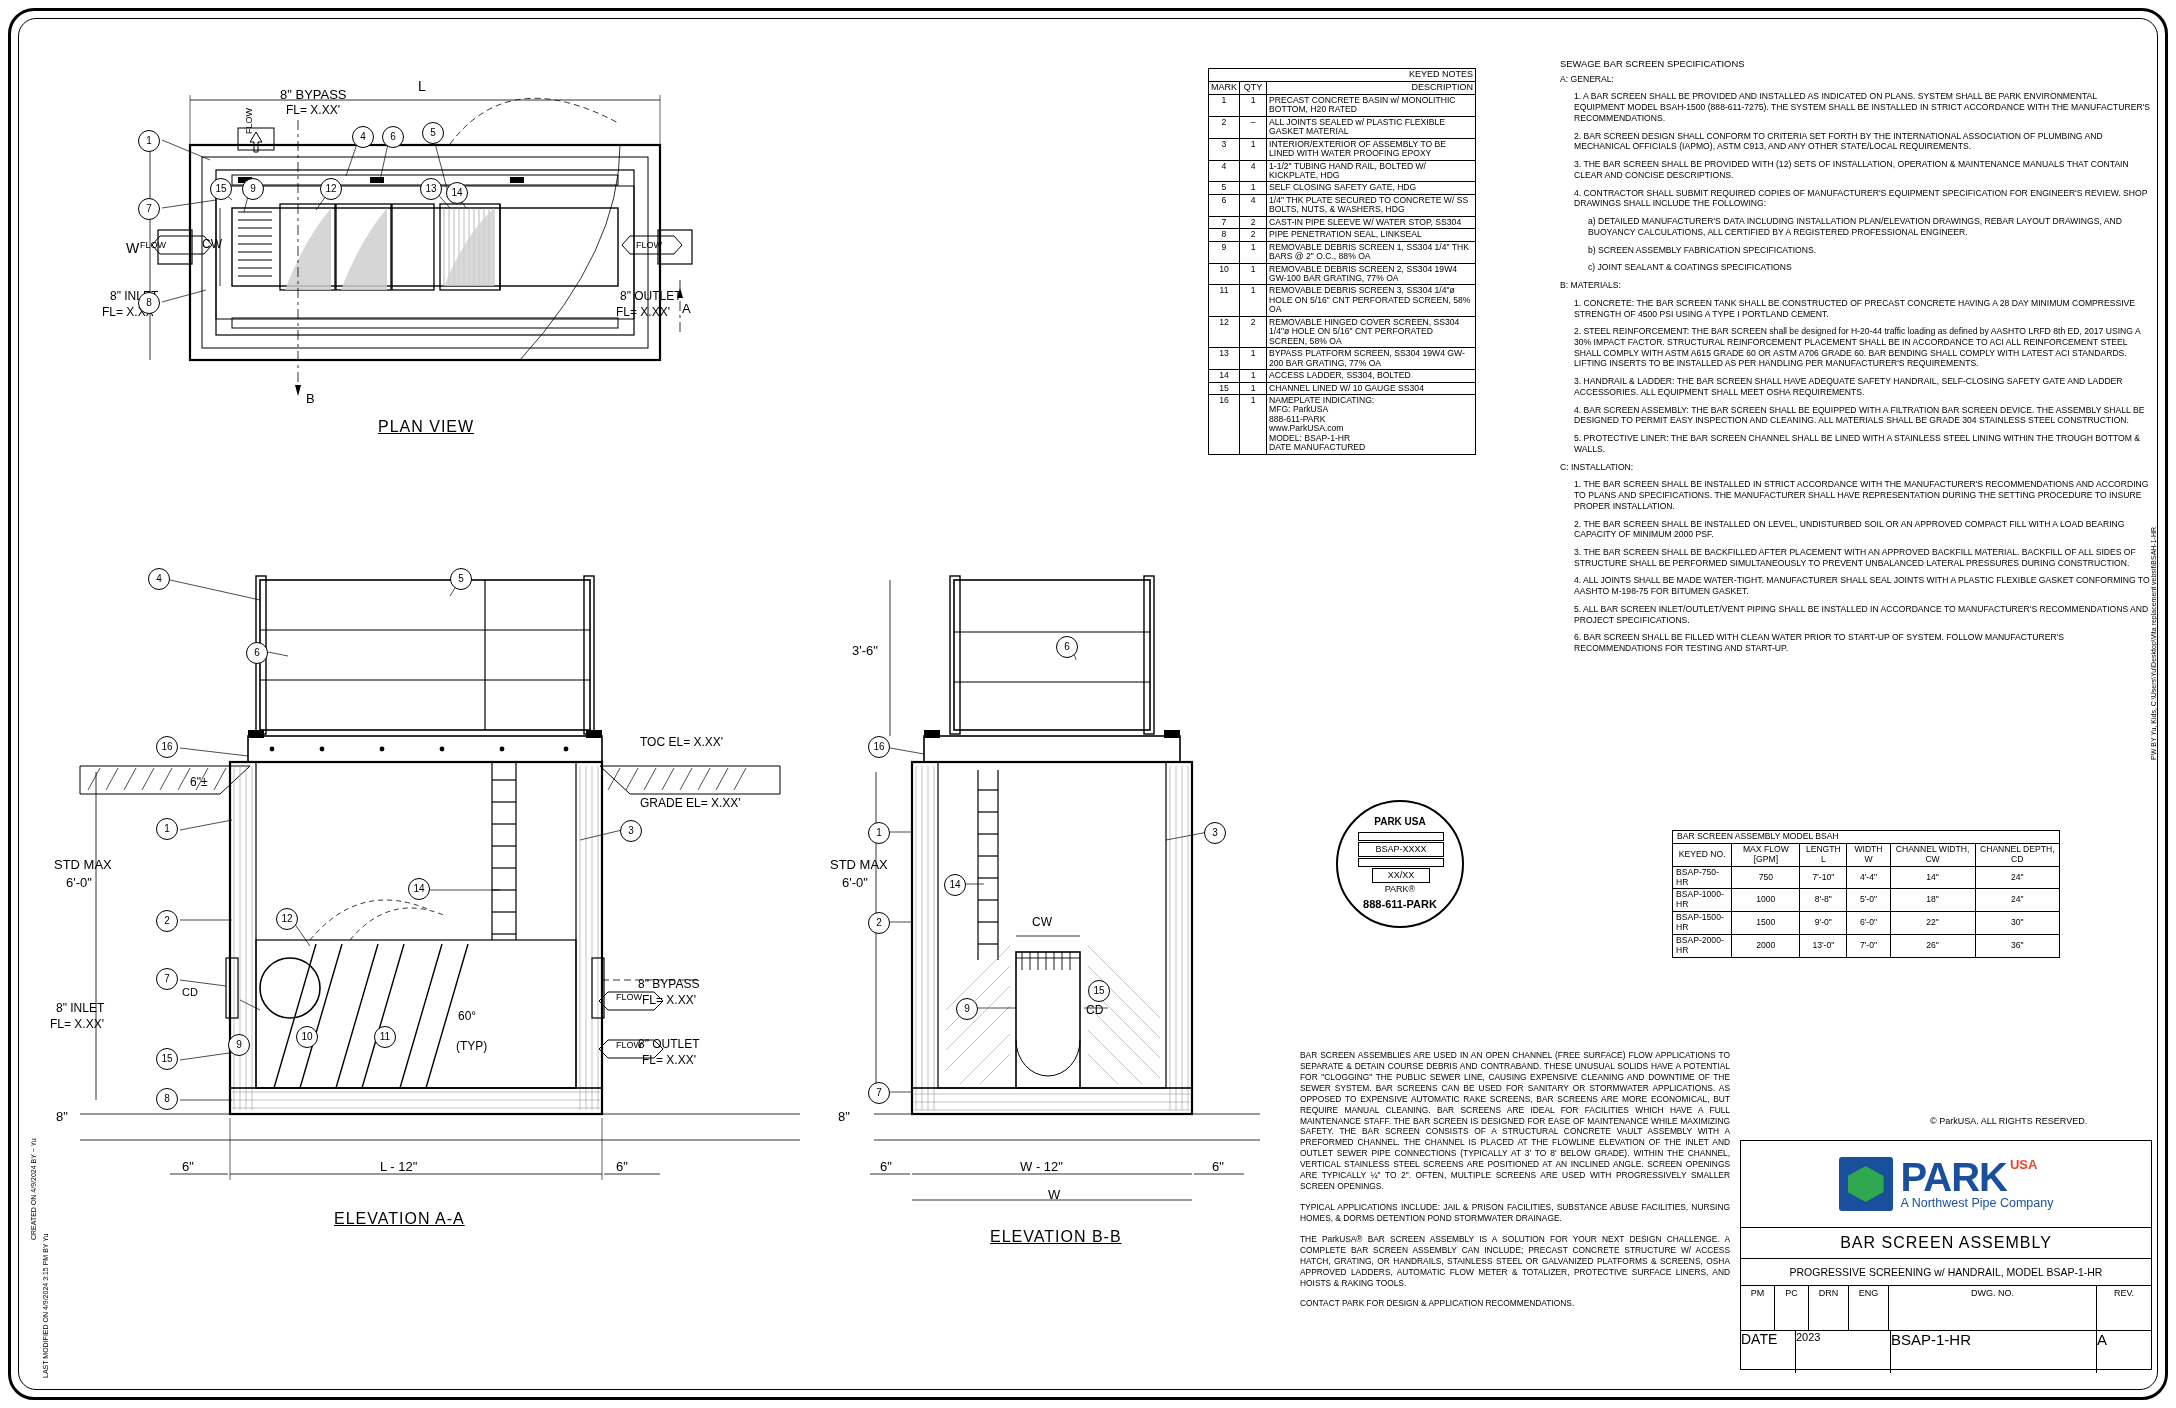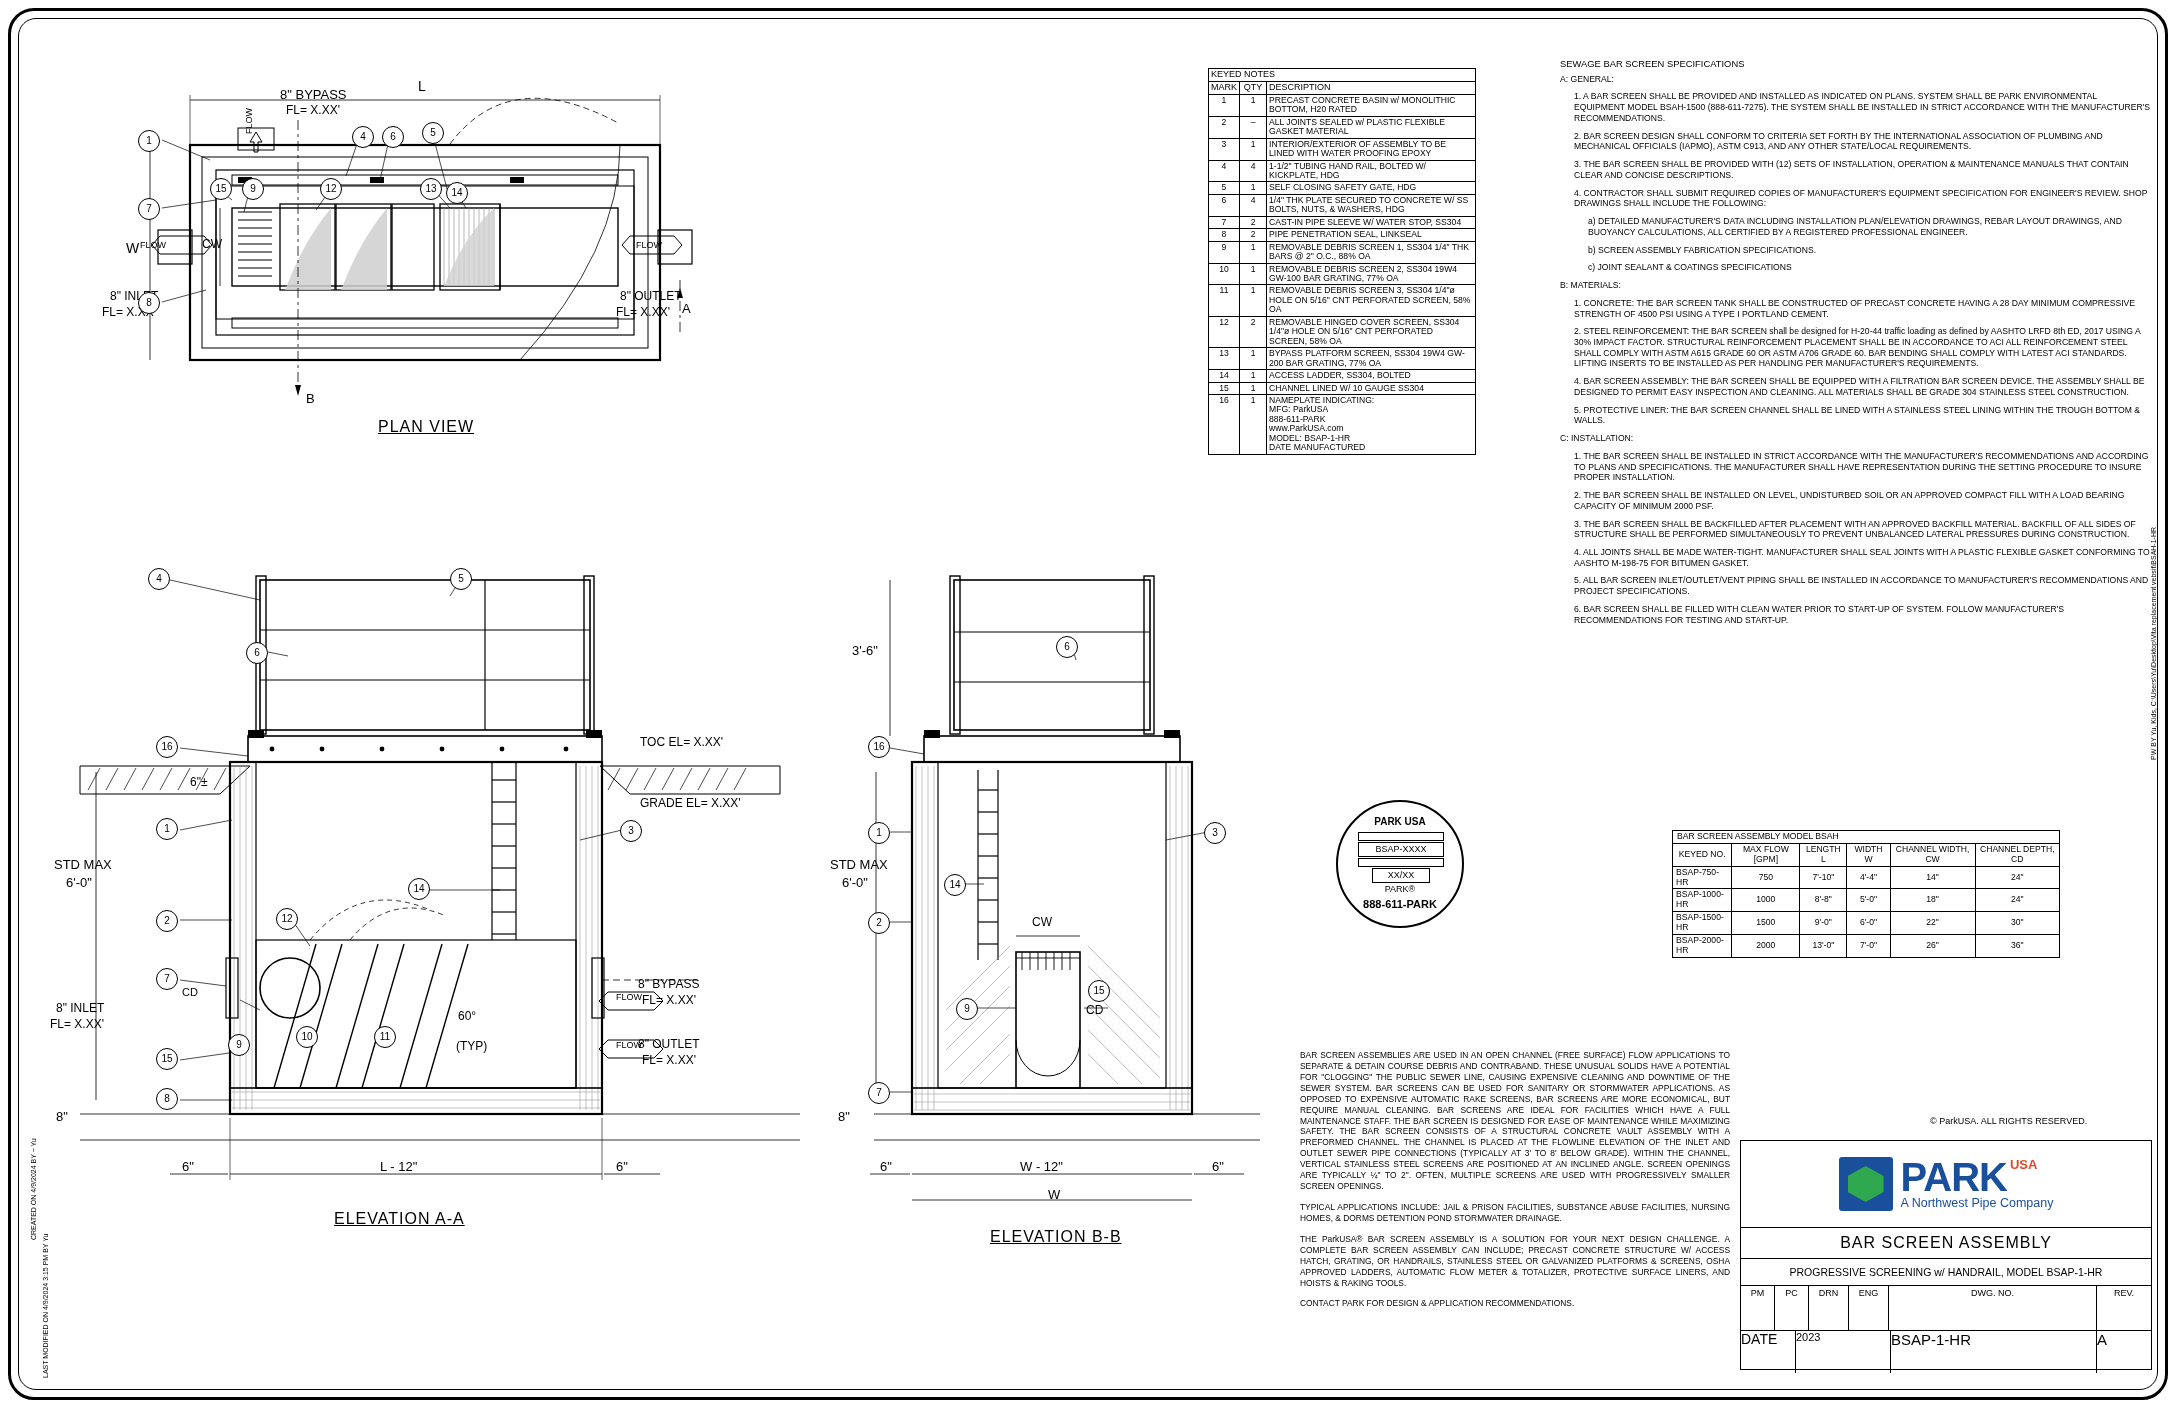--- a/index.html
+++ b/index.html
@@ -19,21 +19,21 @@
   .ctr{text-align:center;}
   .ul{text-decoration:underline;}
   .bold{font-weight:bold;}
   
   .bub{position:absolute;width:20px;height:20px;border:1.3px solid #000;border-radius:50%;font-size:10px;line-height:19px;text-align:center;background:#fff;}
   
   table{border-collapse:collapse;}
   .kn{position:absolute;left:1208px;top:68px;width:268px;font-size:8.6px;}
   .kn table{width:100%;border:1.2px solid #000;}
   .kn td,.kn th{border:0.8px solid #000;padding:1px 2px;vertical-align:top;line-height:1.1;}
-  .kn th{font-size:9px;text-align:left;font-weight:normal;}
+  .kn th{font-size:9px;text-align:right;font-weight:normal;}
   .kn .c{text-align:center;width:22px;}
   .spec{position:absolute;left:1560px;top:58px;width:590px;font-size:8.6px;line-height:1.25;}
   .spec p{margin:0 0 7px 0;}
   .spec .hd{font-weight:normal;}
   .spec .ind{padding-left:14px;}
   .spec .ind2{padding-left:28px;}
   .model{position:absolute;left:1672px;top:830px;width:388px;font-size:9px;}
   .model table{width:100%;border:1.2px solid #000;}
   .model td,.model th{border:0.8px solid #000;padding:1px 3px;text-align:center;font-weight:normal;font-size:8.6px;line-height:1.15;}
   .blurb{position:absolute;left:1300px;top:1050px;width:430px;font-size:8.4px;line-height:1.3;text-align:justify;}
@@ -592,20 +592,21 @@
         <p class="ind">1. A BAR SCREEN SHALL BE PROVIDED AND INSTALLED AS INDICATED ON PLANS.  SYSTEM SHALL BE PARK ENVIRONMENTAL EQUIPMENT MODEL BSAH-1500 (888-611-7275). THE SYSTEM SHALL BE INSTALLED IN STRICT ACCORDANCE WITH THE MANUFACTURER'S RECOMMENDATIONS.</p>
         <p class="ind">2. BAR SCREEN DESIGN SHALL CONFORM TO CRITERIA SET FORTH BY THE INTERNATIONAL ASSOCIATION OF PLUMBING AND MECHANICAL OFFICIALS (IAPMO), ASTM C913, AND ANY OTHER STATE/LOCAL REQUIREMENTS.</p>
         <p class="ind">3. THE BAR SCREEN SHALL BE PROVIDED WITH (12) SETS OF INSTALLATION, OPERATION &amp; MAINTENANCE MANUALS THAT CONTAIN CLEAR AND CONCISE DESCRIPTIONS.</p>
         <p class="ind">4. CONTRACTOR SHALL SUBMIT REQUIRED COPIES OF MANUFACTURER'S EQUIPMENT SPECIFICATION FOR ENGINEER'S REVIEW.  SHOP DRAWINGS SHALL INCLUDE THE FOLLOWING:</p>
         <p class="ind2">a)   DETAILED MANUFACTURER'S DATA INCLUDING INSTALLATION PLAN/ELEVATION DRAWINGS, REBAR LAYOUT DRAWINGS, AND BUOYANCY CALCULATIONS, ALL CERTIFIED BY A REGISTERED PROFESSIONAL ENGINEER.</p>
         <p class="ind2">b)   SCREEN ASSEMBLY FABRICATION SPECIFICATIONS.</p>
         <p class="ind2">c)   JOINT SEALANT &amp; COATINGS SPECIFICATIONS</p>
         <p class="hd">B:     MATERIALS:</p>
         <p class="ind">1. CONCRETE: THE BAR SCREEN TANK SHALL BE CONSTRUCTED OF PRECAST CONCRETE HAVING A 28 DAY MINIMUM COMPRESSIVE STRENGTH OF 4500 PSI USING A TYPE I PORTLAND CEMENT.</p>
         <p class="ind">2. STEEL REINFORCEMENT: THE BAR SCREEN shall be designed for H-20-44 traffic loading as defined by AASHTO LRFD 8th ED, 2017 USING A 30% IMPACT FACTOR.  STRUCTURAL REINFORCEMENT PLACEMENT SHALL BE IN ACCORDANCE TO ACI ALL REINFORCEMENT STEEL SHALL COMPLY WITH ASTM A615 GRADE 60 OR ASTM A706 GRADE 60.  BAR BENDING SHALL COMPLY WITH LATEST ACI STANDARDS. LIFTING INSERTS TO BE INSTALLED AS PER HANDLING PER MANUFACTURER'S REQUIREMENTS.</p>
+        <p class="ind">3. HANDRAIL &amp; LADDER: THE BAR SCREEN SHALL HAVE ADEQUATE SAFETY HANDRAIL, SELF-CLOSING SAFETY GATE AND LADDER ACCESSORIES. ALL EQUIPMENT SHALL MEET OSHA REQUIREMENTS.</p>
         <p class="ind">4. BAR SCREEN ASSEMBLY: THE BAR SCREEN SHALL BE EQUIPPED WITH A FILTRATION BAR SCREEN DEVICE. THE ASSEMBLY SHALL BE DESIGNED TO PERMIT EASY INSPECTION AND CLEANING. ALL MATERIALS SHALL BE GRADE 304 STAINLESS STEEL CONSTRUCTION.</p>
         <p class="ind">5. PROTECTIVE LINER: THE BAR SCREEN CHANNEL SHALL BE LINED WITH A STAINLESS STEEL LINING WITHIN THE TROUGH BOTTOM &amp; WALLS.</p>
         <p class="hd">C:     INSTALLATION:</p>
         <p class="ind">1. THE BAR SCREEN SHALL BE INSTALLED IN STRICT ACCORDANCE WITH THE MANUFACTURER'S RECOMMENDATIONS AND ACCORDING TO PLANS AND SPECIFICATIONS.  THE MANUFACTURER SHALL HAVE REPRESENTATION DURING THE SETTING PROCEDURE TO INSURE PROPER INSTALLATION.</p>
         <p class="ind">2. THE BAR SCREEN SHALL BE INSTALLED ON LEVEL, UNDISTURBED SOIL OR AN APPROVED COMPACT FILL WITH A LOAD BEARING CAPACITY OF MINIMUM 2000 PSF.</p>
         <p class="ind">3. THE BAR SCREEN SHALL BE BACKFILLED AFTER PLACEMENT WITH AN APPROVED BACKFILL MATERIAL.  BACKFILL OF ALL SIDES OF STRUCTURE SHALL BE PERFORMED SIMULTANEOUSLY TO PREVENT UNBALANCED LATERAL PRESSURES DURING CONSTRUCTION.</p>
         <p class="ind">4. ALL JOINTS SHALL BE MADE WATER-TIGHT.  MANUFACTURER SHALL SEAL JOINTS WITH A PLASTIC FLEXIBLE GASKET CONFORMING TO AASHTO M-198-75 FOR BITUMEN GASKET.</p>
         <p class="ind">5. ALL BAR SCREEN INLET/OUTLET/VENT PIPING SHALL BE INSTALLED IN ACCORDANCE TO MANUFACTURER'S RECOMMENDATIONS AND PROJECT SPECIFICATIONS.</p>
         <p class="ind">6. BAR SCREEN SHALL BE FILLED WITH CLEAN WATER PRIOR TO START-UP OF SYSTEM.  FOLLOW MANUFACTURER'S RECOMMENDATIONS FOR TESTING AND START-UP.</p>
       </div>

